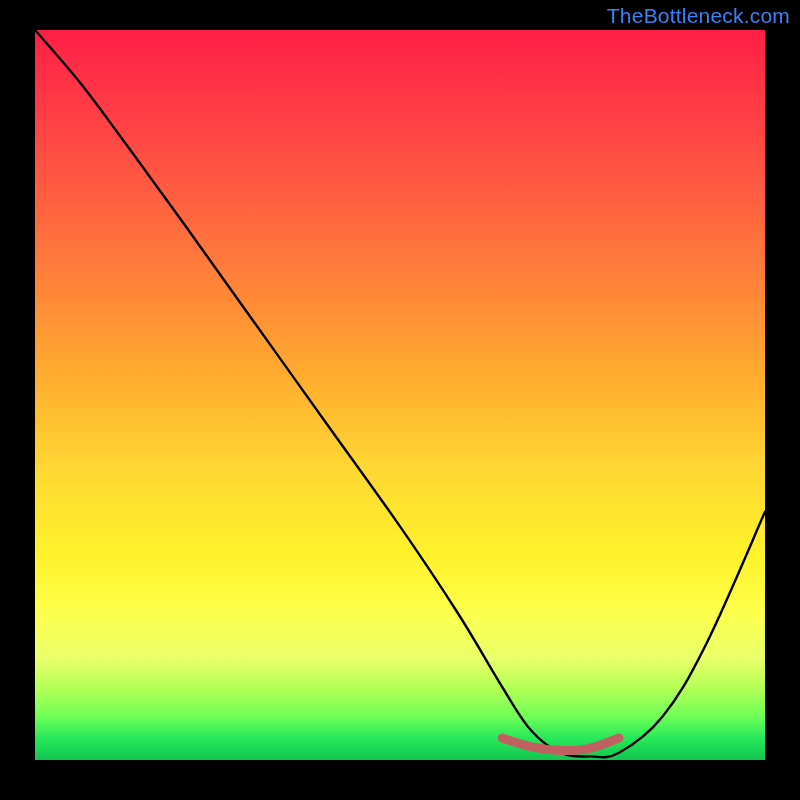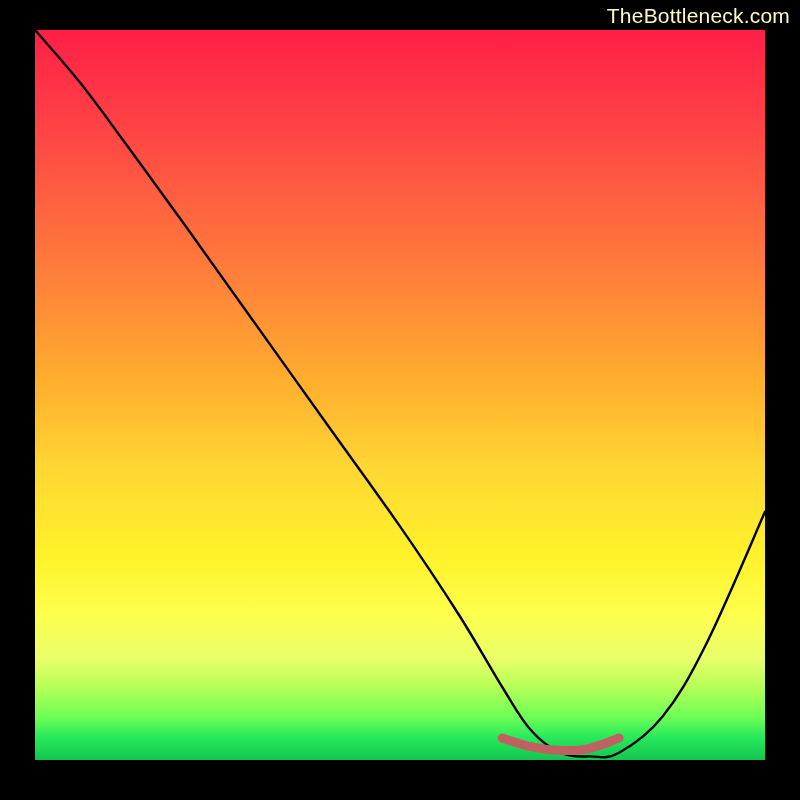--- a/index.html
+++ b/index.html
@@ -43,21 +43,21 @@
   }
   .plot svg {
     position: absolute;
     left: 0;
     top: 0;
   }
   .watermark {
     position: absolute;
     top: 4px;
     right: 10px;
-    color: #fef9c3;
+    color: #3b82f6;
     font-size: 21px;
     font-weight: 500;
     letter-spacing: 0.2px;
   }
 </style>
 </head>
 <body>
 
 <div class="frame">
 

